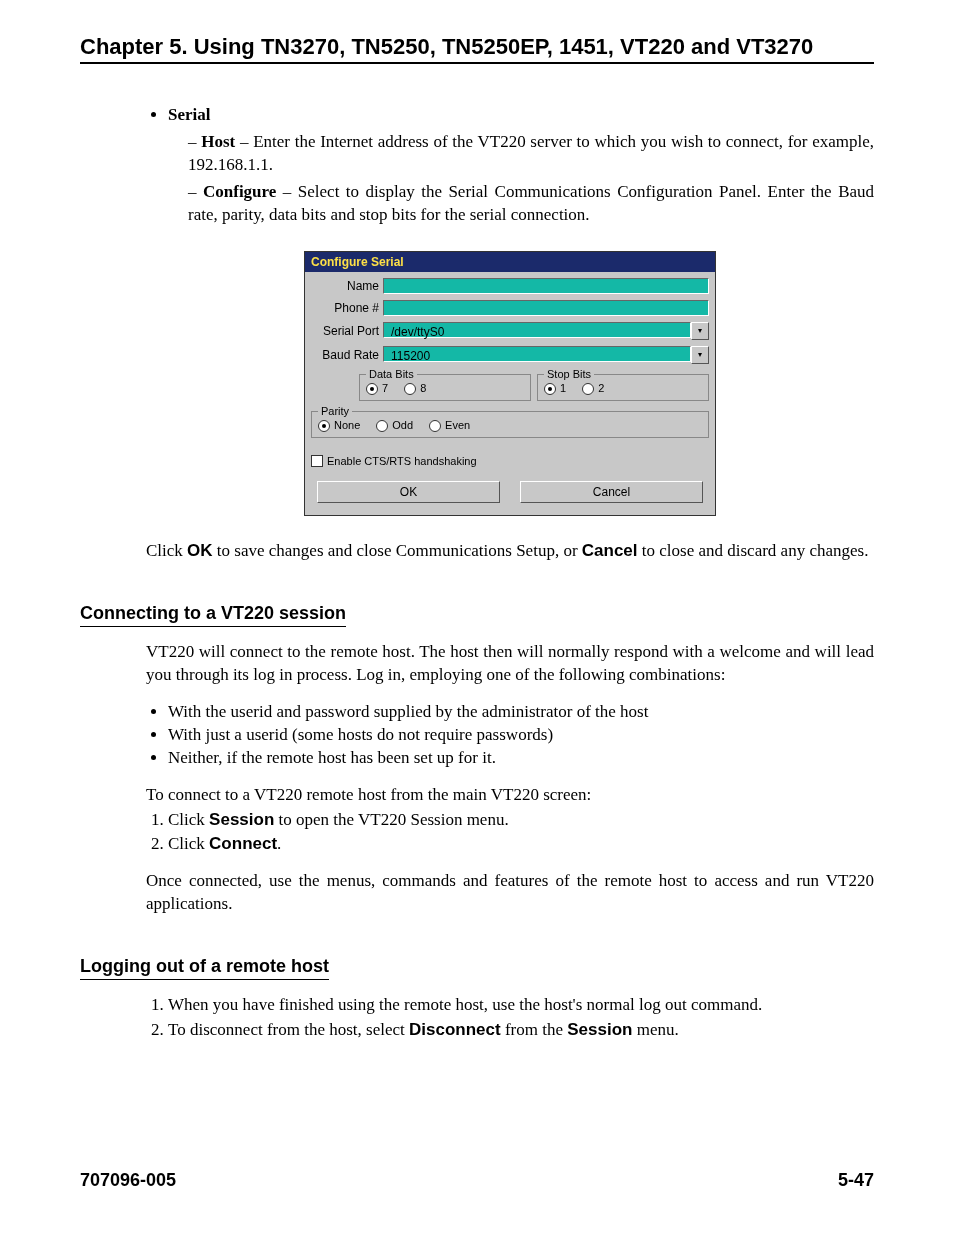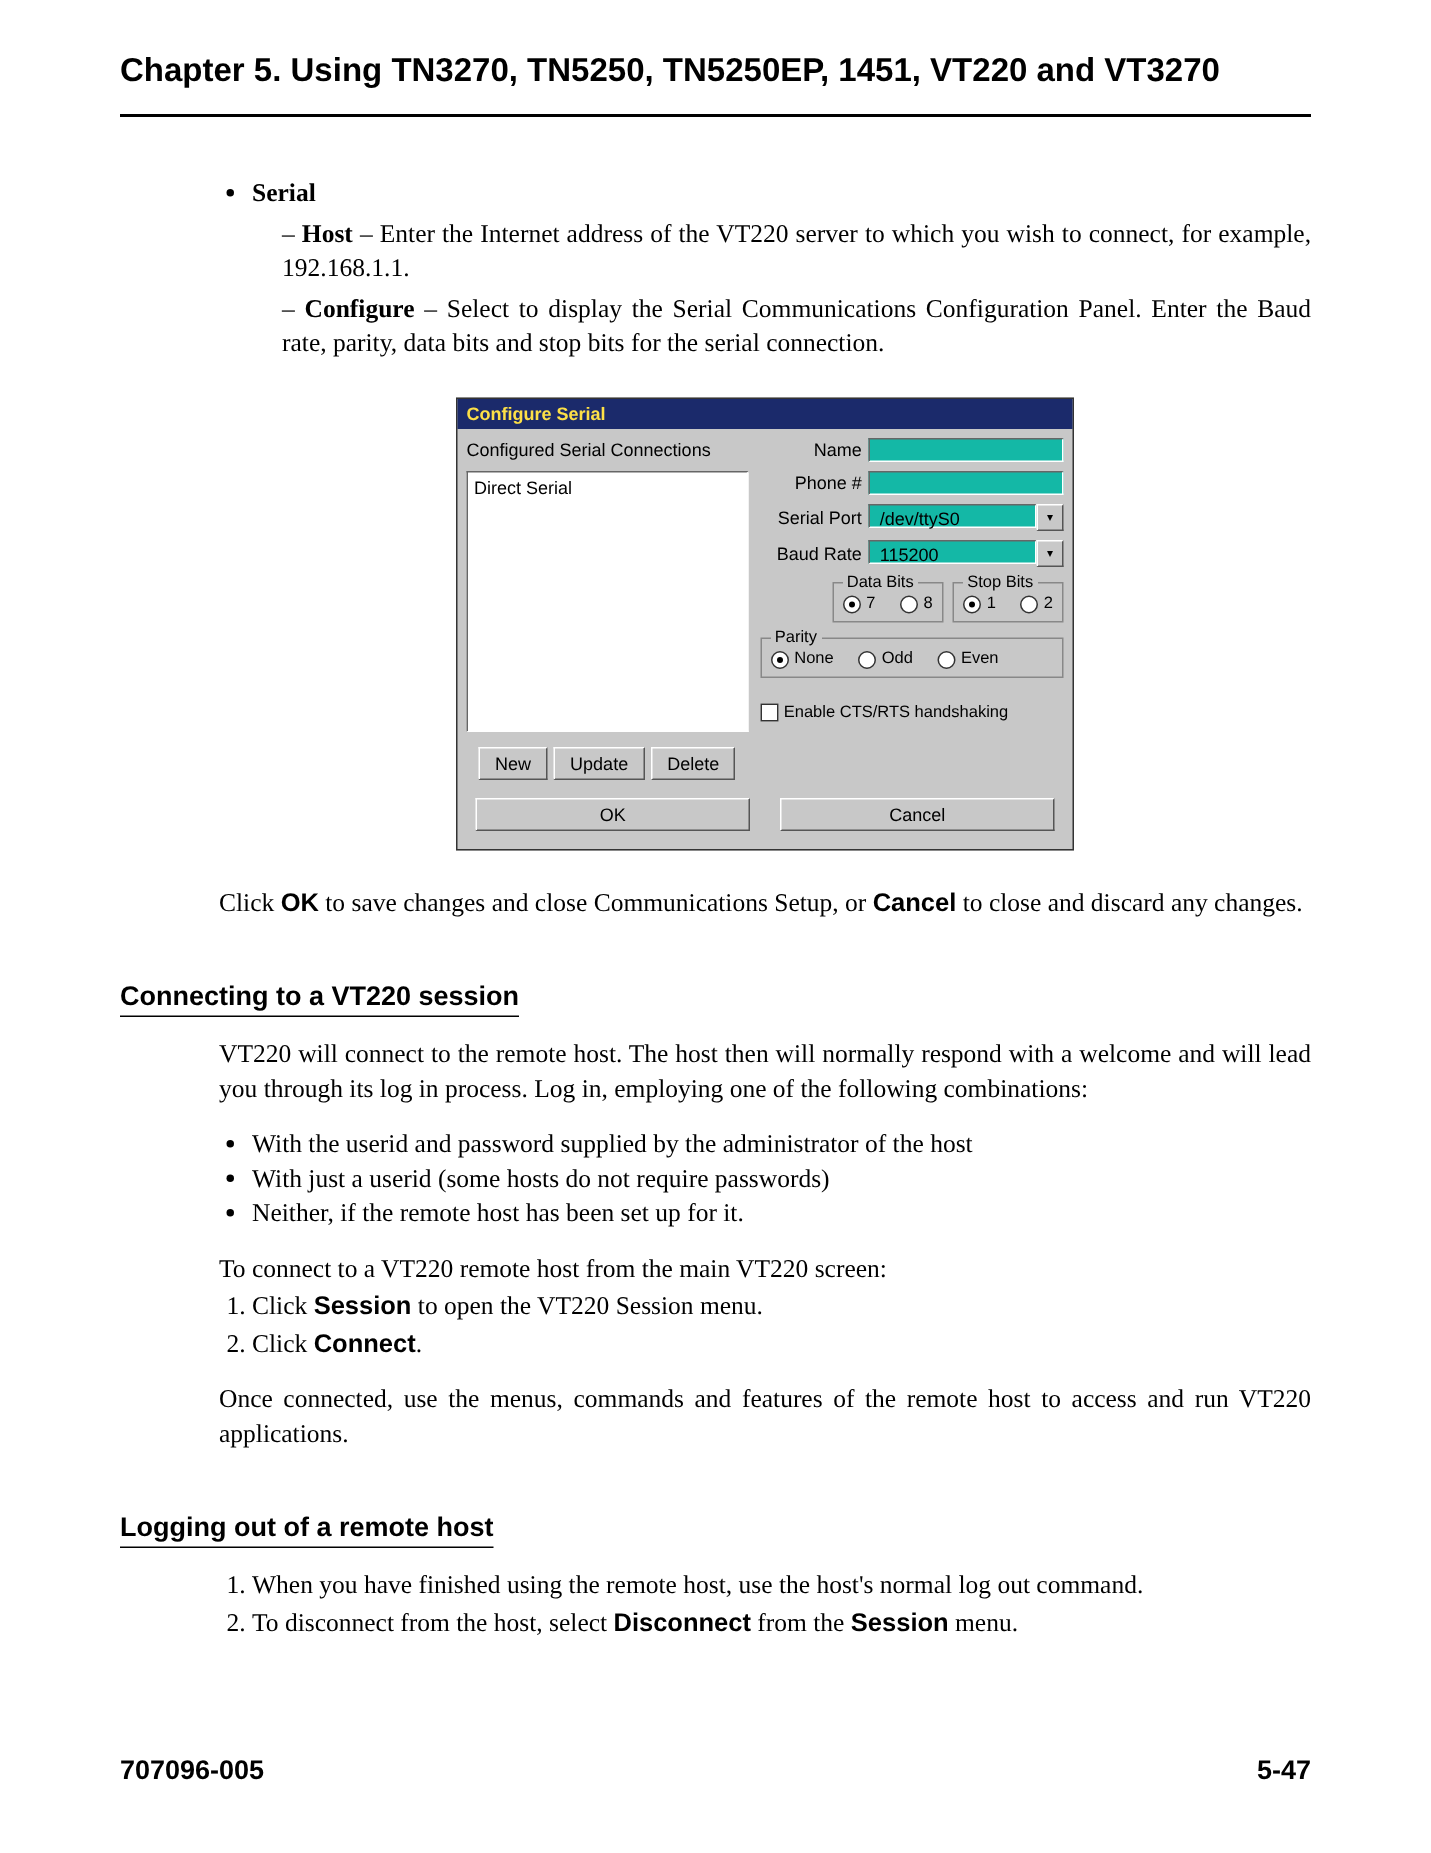--- a/index.html
+++ b/index.html
@@ -13,21 +13,21 @@
     width: 954px;
     height: 1235px;
     box-sizing: border-box;
     padding: 34px 80px 0 80px;
     position: relative;
   }
   .chapter-header {
     font-family: Arial, Helvetica, sans-serif;
     font-weight: bold;
     font-size: 22px;
-    padding-bottom: 16px;
+    padding-bottom: 2px;
     border-bottom: 2px solid #000;
     margin-bottom: 40px;
   }
   .body-block {
     margin-left: 66px;
     font-size: 17px;
     line-height: 1.35;
     text-align: justify;
   }
   ul.dot-list {
@@ -247,31 +247,20 @@
           <li><span class="bold">Configure</span><span> – Select to display the Serial Communications Configuration Panel. Enter the Baud rate, parity, data bits and stop bits for the serial connection.</span></li>
         </ul>
       </li>
     </ul>
 
     <div class="dialog-figure">
       <div class="dlg-outer">
         <div class="dlg-title">Configure Serial</div>
 
         <div class="dlg-body">
-          <div class="dlg-left">
-            <div class="small-label">Configured Serial Connections</div>
-            <div class="listbox">
-              <div>Direct Serial</div>
-            </div>
-            <div class="btnrow">
-              <div class="btn">New</div>
-              <div class="btn">Update</div>
-              <div class="btn">Delete</div>
-            </div>
-          </div>
 
           <div class="dlg-right">
             <div class="form-row">
               <div class="lbl">Name</div>
               <div class="tinput"></div>
             </div>
             <div class="form-row">
               <div class="lbl">Phone #</div>
               <div class="tinput"></div>
             </div>

